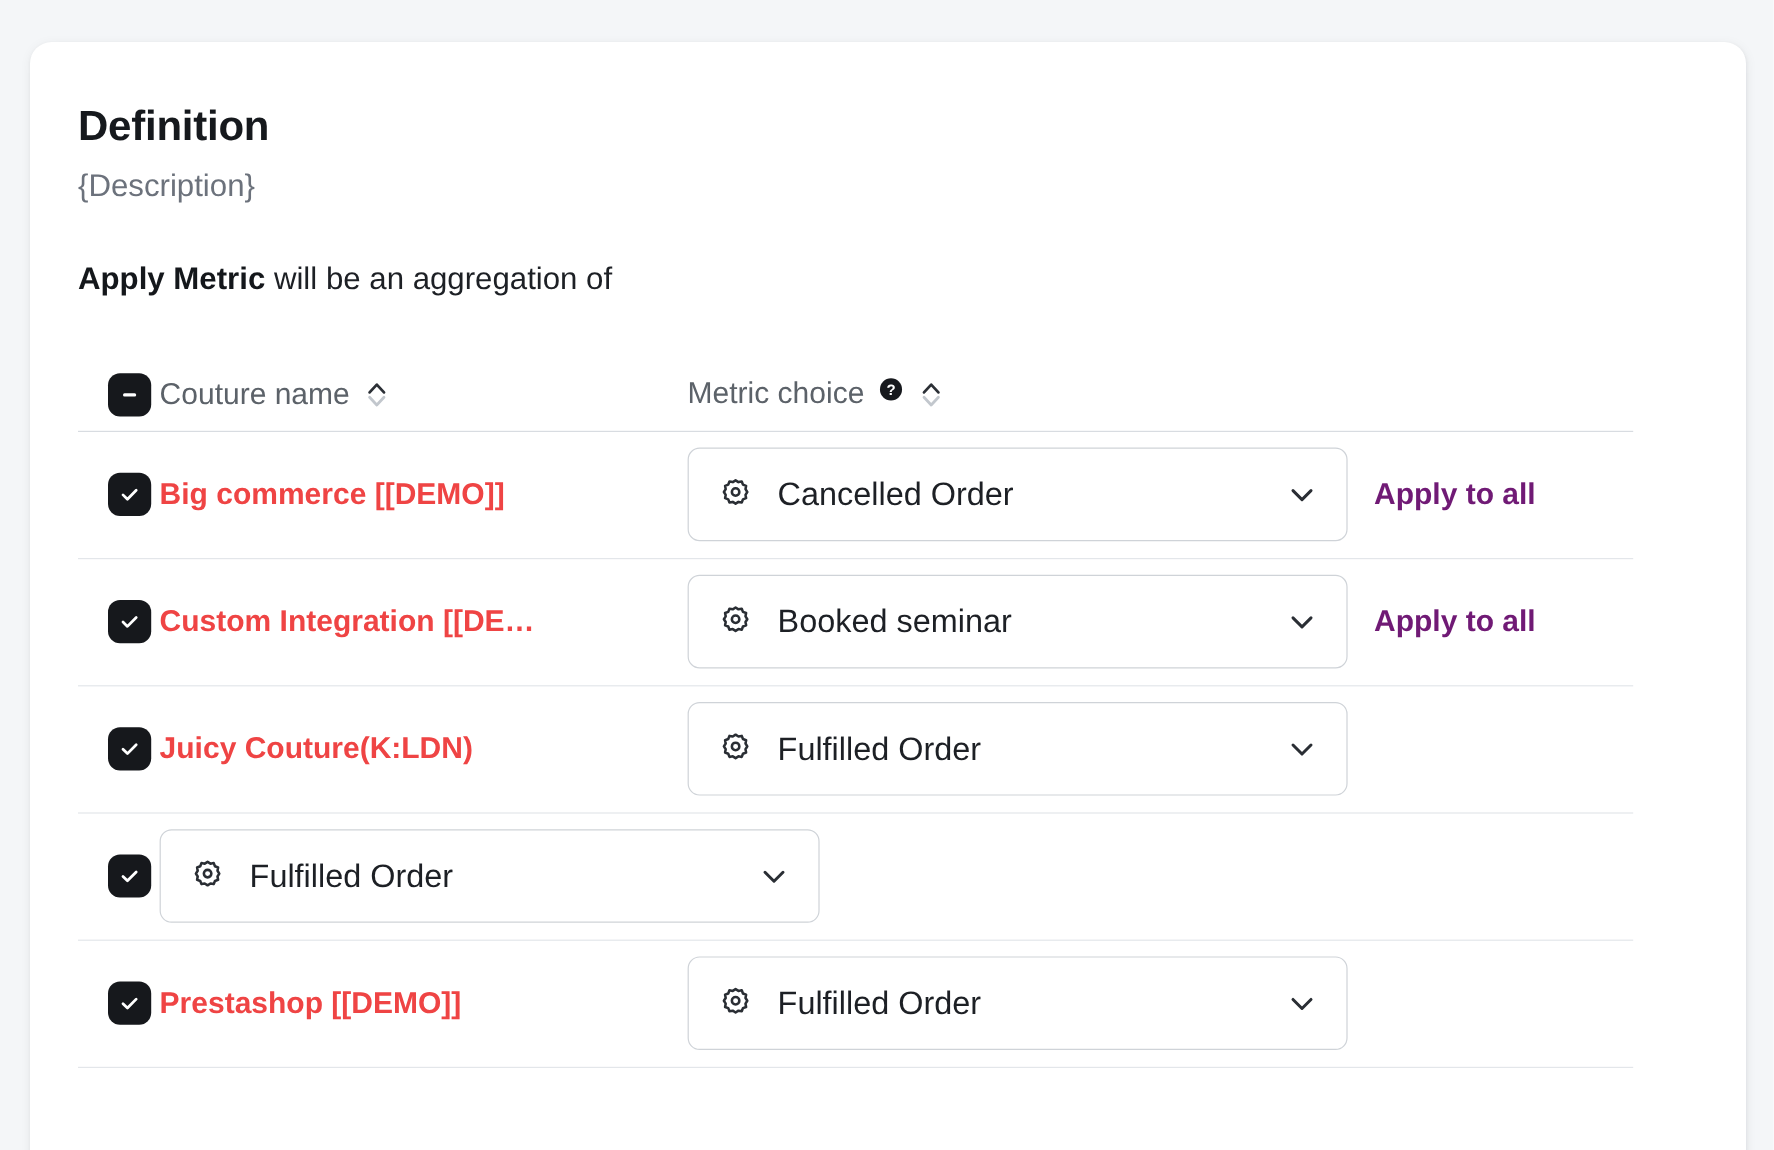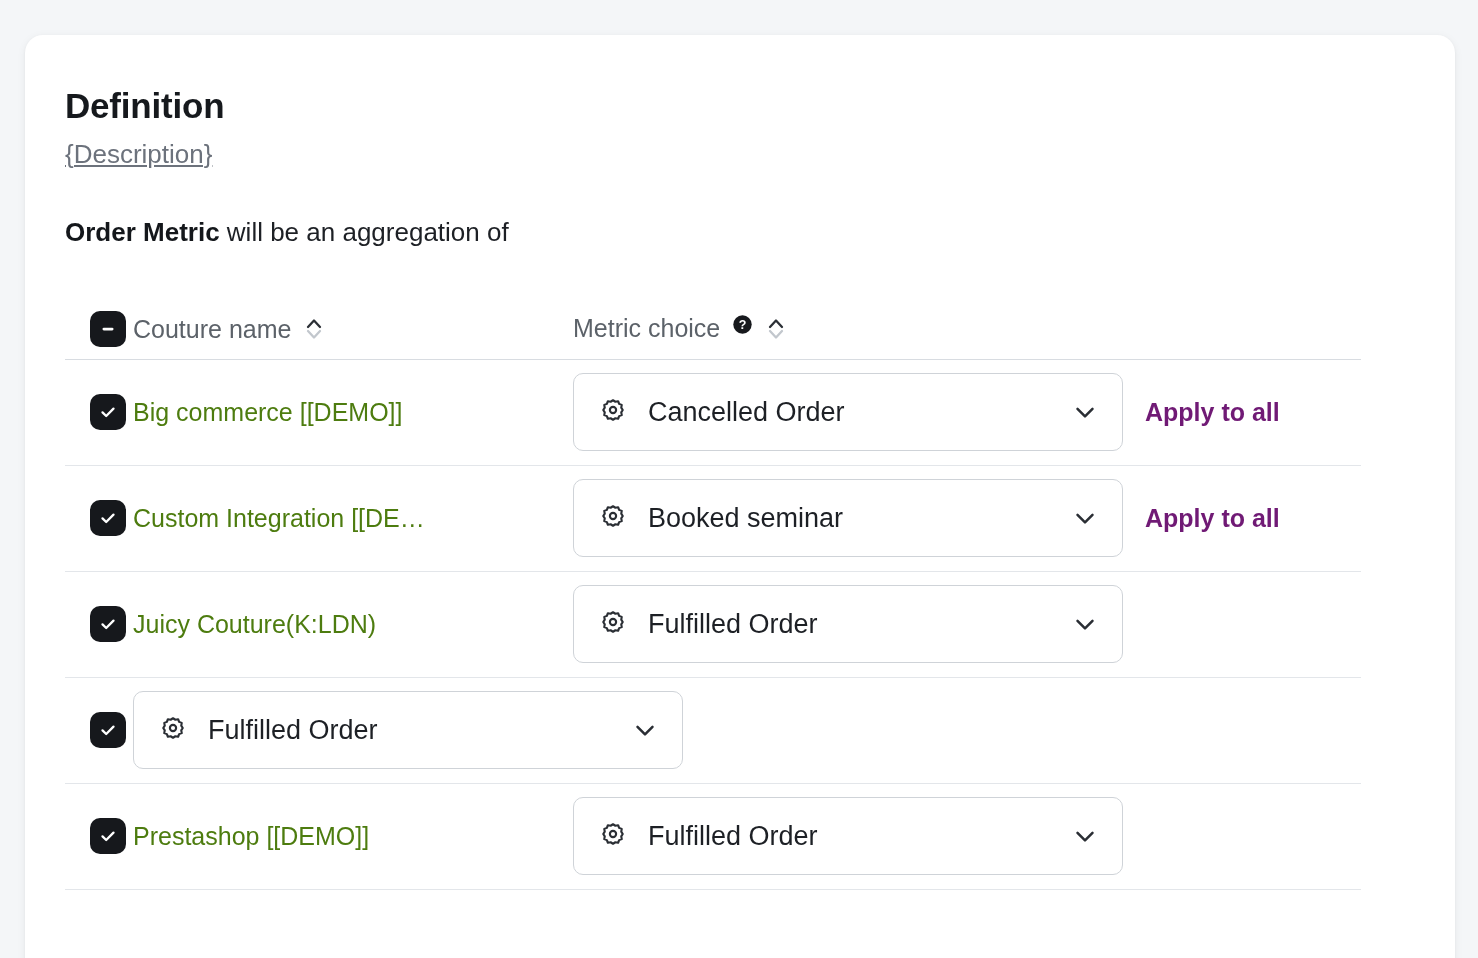--- a/index.html
+++ b/index.html
@@ -43,21 +43,20 @@
     letter-spacing: -0.2px;
     line-height: 1.1;
   }
 
   .page-description {
     margin-top: 13px;
     font-size: 26px;
     font-weight: 400;
     color: #6c727c;
     line-height: 1.2;
-    text-decoration: underline;
   }
 
   .aggregation-line {
     margin-top: 47px;
     font-size: 26px;
     color: #1d2025;
     line-height: 1.2;
   }
 
   .aggregation-line .metric-name {
@@ -150,25 +149,26 @@
 
   .help-icon {
     display: inline-flex;
     flex: 0 0 auto;
     cursor: pointer;
   }
 
   
   .account-name {
     font-size: 25px;
-    color: #4d7c0f;
+    color: #ef4444;
     white-space: nowrap;
     overflow: hidden;
     text-overflow: ellipsis;
     max-width: 360px;
+    font-weight: bold;
   }
 
   
   .metric-select {
     width: 550px;
     height: 78px;
     border: 1px solid #cfd3d8;
     border-radius: 10px;
     background: #ffffff;
     display: flex;
@@ -204,21 +204,21 @@
 <body>
 
 <div class="card">
   <div class="card-inner">
 
     <h1 class="page-title">Definition</h1>
 
     <div class="page-description">{Description}</div>
 
     <div class="aggregation-line">
-      <span class="metric-name">Order Metric</span><span> will be an aggregation of</span>
+      <span class="metric-name">Apply Metric</span><span> will be an aggregation of</span>
     </div>
 
     <div class="metric-table">
 
       <div class="table-row header-row">
 
         <div class="col-check">
           <div class="checkbox">
             <svg width="18" height="18" viewBox="0 0 18 18">
               <rect x="3.5" y="7.8" width="11" height="2.6" rx="1.3" fill="#ffffff"></rect>

